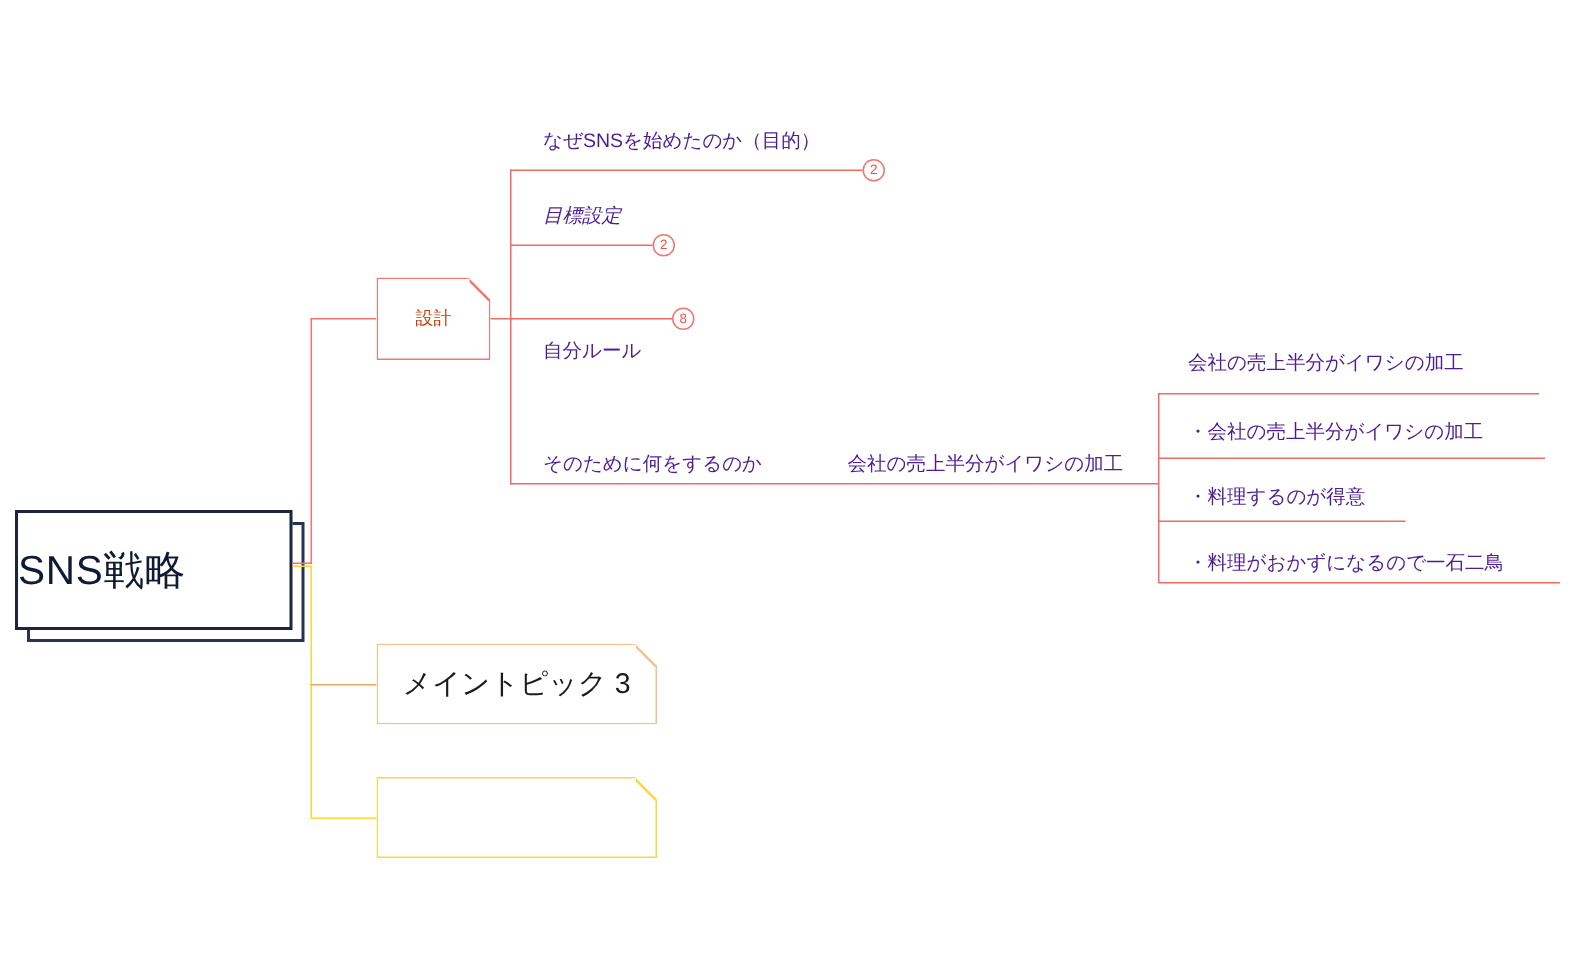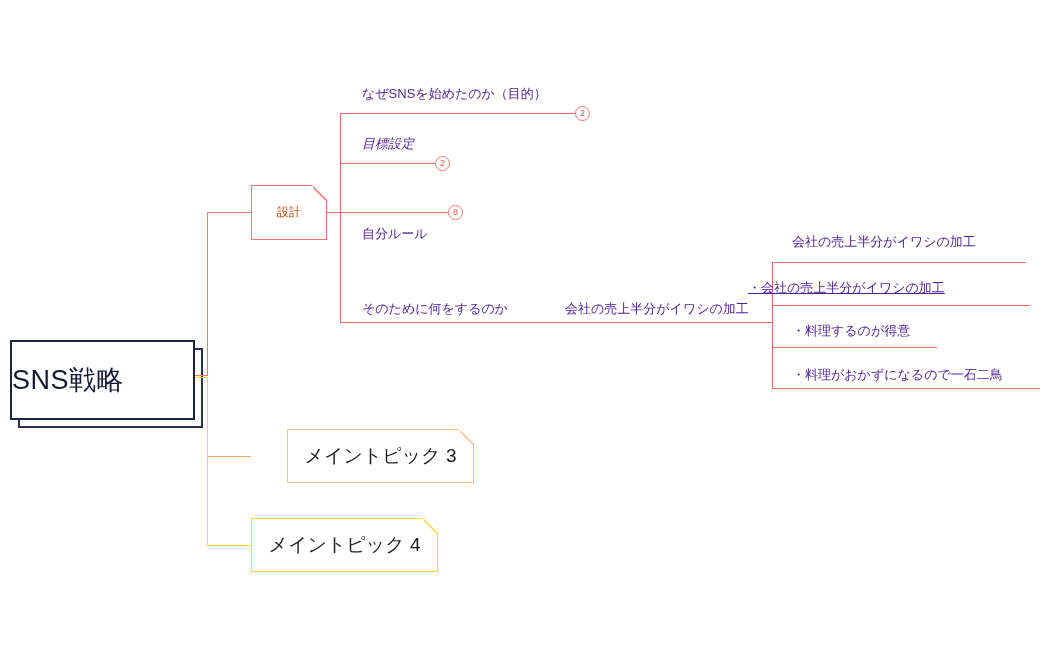--- a/index.html
+++ b/index.html
@@ -165,42 +165,41 @@
 
   <span class="blabel" style="left:362px; top:302px;">そのために何をするのか</span>
   <span class="blabel" style="left:565px; top:302px;">会社の売上半分がイワシの加工</span>
   <div class="hline" style="left:340px; top:322px; width:432px; border-top-color:#ef6b63;"></div>
 
   <div class="vline" style="left:772px; top:262px; height:126px; border-left-color:#ef6b63;"></div>
 
   <span class="blabel" style="left:792px; top:235px;">会社の売上半分がイワシの加工</span>
   <div class="hline" style="left:772px; top:262px; width:254px; border-top-color:#ef6b63;"></div>
 
-  <span class="blabel" style="left:748px; top:281px;text-decoration:underline;">・会社の売上半分がイワシの加工</span>
+  <span class="blabel" style="left:792px; top:281px;">・会社の売上半分がイワシの加工</span>
   <div class="hline" style="left:772px; top:305px; width:258px; border-top-color:#ef6b63;"></div>
 
   <span class="blabel" style="left:792px; top:324px;">・料理するのが得意</span>
   <div class="hline" style="left:772px; top:347px; width:165px; border-top-color:#ef6b63;"></div>
 
   <span class="blabel" style="left:792px; top:368px;">・料理がおかずになるので一石二鳥</span>
   <div class="hline" style="left:772px; top:388px; width:268px; border-top-color:#ef6b63;"></div>
 
-  <div class="note" style="left:251px; top:429px; width:187px; height:54px;margin-left:36px;">
+  <div class="note" style="left:251px; top:429px; width:187px; height:54px;">
     <div class="note-body" style="border:1.6px solid #f5c08a; clip-path: polygon(0 0, calc(100% - 15px) 0, 100% 15px, 100% 100%, 0 100%);"></div>
     <svg class="fold" width="16" height="16" viewBox="0 0 16 16" style="z-index:2;">
       <path d="M 0.8 0.8 L 0.8 15.2 L 15.2 15.2 Z" fill="#ffffff" stroke="none"></path>
       <path d="M 0.8 0.8 L 15.2 15.2" stroke="#f5c08a" stroke-width="1.6" fill="none"></path>
       <path d="M 0.8 0.8 L 0.8 15.2" stroke="#ffffff" stroke-width="2.4" fill="none"></path>
     </svg>
     <span class="note-label" style="font-size:19px; color:#1b1b1b;">メイントピック 3</span>
   </div>
 
   <div class="note" style="left:251px; top:518px; width:187px; height:54px;">
     <div class="note-body" style="border:1.6px solid #ffd43b; clip-path: polygon(0 0, calc(100% - 15px) 0, 100% 15px, 100% 100%, 0 100%);"></div>
     <svg class="fold" width="16" height="16" viewBox="0 0 16 16" style="z-index:2;">
       <path d="M 0.8 0.8 L 0.8 15.2 L 15.2 15.2 Z" fill="#ffffff" stroke="none"></path>
       <path d="M 0.8 0.8 L 15.2 15.2" stroke="#ffd43b" stroke-width="1.6" fill="none"></path>
       <path d="M 0.8 0.8 L 0.8 15.2" stroke="#ffffff" stroke-width="2.4" fill="none"></path>
     </svg>
-    <span class="note-label" style="font-size:19px; color:#1b1b1b;">メイントピック 4</span>
   </div>
 
 </div>
 
 </body></html>

